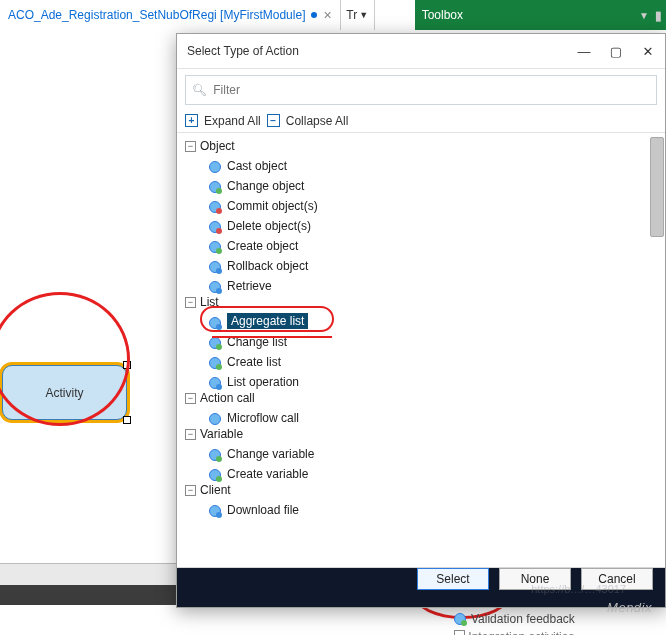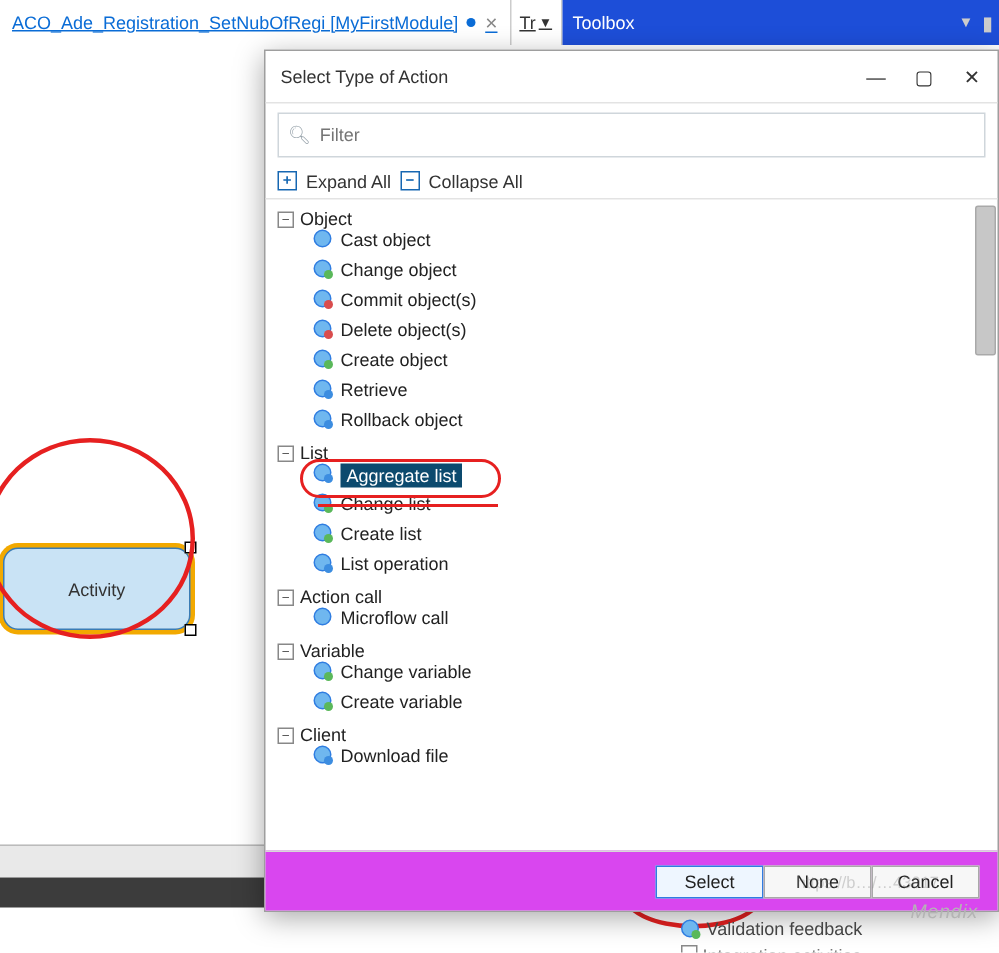--- a/index.html
+++ b/index.html
@@ -1,26 +1,26 @@
 <!DOCTYPE html>
 <html><head>
 <meta charset="utf-8">
 <style>
   * { box-sizing: border-box; font-family: "Segoe UI", Tahoma, sans-serif; font-size: 12px; }
   body { margin:0; width:666px; height:635px; background:#fff; overflow:hidden; position:relative; }
 
   
   .tab-strip { position:absolute; left:0; top:0; right:0; height:30px; background:#fff; display:flex; align-items:stretch; }
-  .tab { display:flex; align-items:center; padding:0 8px; border-right:1px solid #ccc; height:100%;text-decoration:underline; }
+  .tab { display:flex; align-items:center; padding:0 8px; border-right:1px solid #ccc; height:100%; }
   .tab.active { background:#fff; color:#0a6cd6; }
   .tab-label { color:#0a6cd6; }
   .tab-dot { width:6px; height:6px; border-radius:50%; background:#0a6cd6; margin-left:6px; }
   .tab-close { margin-left:6px; color:#888; font-size:14px; line-height:1; }
   .tab.small { width:34px; justify-content:center; color:#333; }
-  .toolbox-panel { flex:1; background:#1d4ed8; display:flex; align-items:center; }
+  .toolbox-panel { flex:1; background:#15803d; display:flex; align-items:center;margin-left:40px; }
   .toolbox-title { color:#fff; padding-left:7px; font-size:12px; }
   .toolbox-arrow { margin-left:auto; color:#ccc; padding-right:6px; font-size:10px; }
   .toolbox-pin { color:#ccc; padding-right:4px; font-size:13px; }
 
   
   .canvas { position:absolute; left:0; top:30px; right:0; bottom:0; background:#fff; }
   .annot { position:absolute; border:2px solid #e62020; border-radius:50%; pointer-events:none; }
   .activity-node { position:absolute; left:2px; top:335px; width:125px; height:55px; background:#c9e3f5; border:1px solid #3a7cb5; border-radius:10px; box-shadow:0 0 0 3px #f2a900; display:flex; align-items:center; justify-content:center; color:#333; }
   .handle { position:absolute; width:8px; height:8px; background:#fff; border:1px solid #000; }
   .handle.tr { right:-5px; top:-5px; }
@@ -41,29 +41,29 @@
   .filter-input { border:none; outline:none; flex:1; color:#333; background:transparent; }
 
   .expand-row { height:24px; display:flex; align-items:center; padding-left:8px; gap:6px; color:#333; border-bottom:1px solid #e3e3e3;}
   .btn-pm { width:13px; height:13px; border:1px solid #1667b2; display:inline-flex; align-items:center; justify-content:center; color:#1667b2; font-size:10px; line-height:1; font-weight:bold; }
 
   .tree { flex:1; overflow:hidden; padding:4px 0 0 8px; position:relative; }
   .scroll-thumb { position:absolute; right:1px; top:4px; width:14px; height:100px; background:#c7c7c7; border:1px solid #a9a9a9; border-radius:2px;}
   .cat { margin:2px 0; }
   .cat-head { display:flex; align-items:center; gap:4px; color:#222; }
   .pm { width:11px; height:11px; border:1px solid #888; display:inline-flex; align-items:center; justify-content:center; font-size:9px; color:#555; line-height:1;}
-  .node { display:flex; align-items:flex-start; gap:6px; height:20px; padding-left:24px; color:#222; }
+  .node { display:flex; align-items:flex-end; gap:6px; height:20px; padding-left:24px; color:#222; }
   .node.sel span.lbl { background:#0c4a6e; color:#fff; padding:1px 4px; }
   .icon-ball { width:12px; height:12px; border-radius:50%; background:#6fb7ef; border:1px solid #2f7de1; position:relative; display:inline-block;}
   .icon-ball::after{content:"";position:absolute;right:-2px;bottom:-2px;width:6px;height:6px;border-radius:50%;background:#5ab85a;}
   .icon-ball.red::after{background:#d94c4c;}
   .icon-ball.blue::after{background:#3c8de0;}
   .icon-ball.plain::after{display:none;}
 
-  .dlg-buttons { height:40px; border-top:1px solid #d7d7d7; background:#d946ef; display:flex; align-items:center; justify-content:flex-end; padding-right:12px; }
+  .dlg-buttons { height:40px; border-top:1px solid #d7d7d7; background:#0f172a; display:flex; align-items:flex-start; justify-content:flex-end; gap:10px; padding-right:12px; }
   .btn { width:72px; height:22px; border:1px solid #a9a9a9; background:#f7f7f7; color:#222; display:inline-flex; align-items:center; justify-content:center; }
   .btn.primary { border-color:#2f7de1; background:#eef6ff; }
 
   .watermark { position:absolute; right:14px; bottom:20px; color:#b4b4b4; font-size:13px; letter-spacing:.5px; font-style:italic; pointer-events:none;}
   .wm2 { position:absolute; right:40px; bottom:40px; color:rgba(130,130,130,.35); font-size:11px; pointer-events:none;}
 
   .under-dialog { position:absolute; left:454px; top:612px; color:#444; font-size:12px; display:flex; align-items:center; gap:5px;}
   .under-dialog2 { position:absolute; left:454px; top:630px; color:#777; font-size:12px; }
   .chk { width:11px; height:11px; border:1px solid #888; display:inline-block; }
 
@@ -148,25 +148,25 @@
           <div class="node">
             <span class="icon-ball red"></span>
             <span class="lbl">Delete object(s)</span>
           </div>
           <div class="node">
             <span class="icon-ball"></span>
             <span class="lbl">Create object</span>
           </div>
           <div class="node">
             <span class="icon-ball blue"></span>
+            <span class="lbl">Rollback object</span>
+          </div>
+          <div class="node">
+            <span class="icon-ball blue"></span>
             <span class="lbl">Retrieve</span>
-          </div>
-          <div class="node">
-            <span class="icon-ball blue"></span>
-            <span class="lbl">Rollback object</span>
           </div>
         </div>
         <div class="cat">
           <div class="cat-head">
             <span class="pm">−</span>
             <span class="lbl">List</span>
           </div>
           <div class="node sel">
             <span class="icon-ball blue"></span>
             <span class="lbl">Aggregate list</span>

